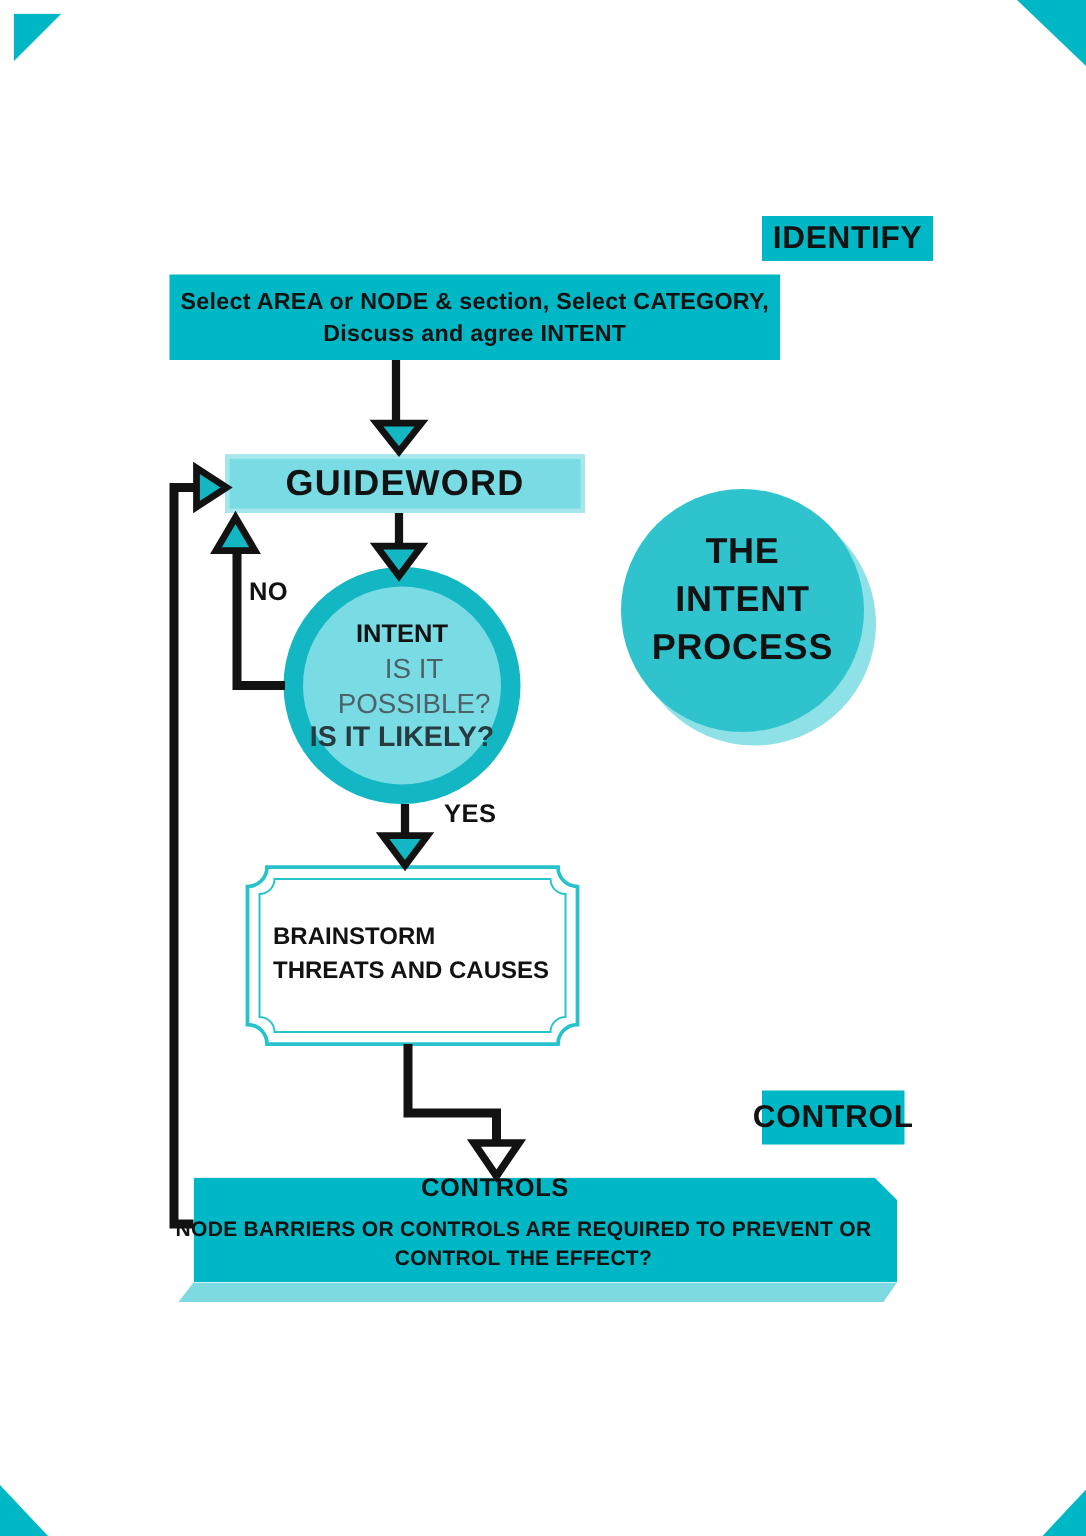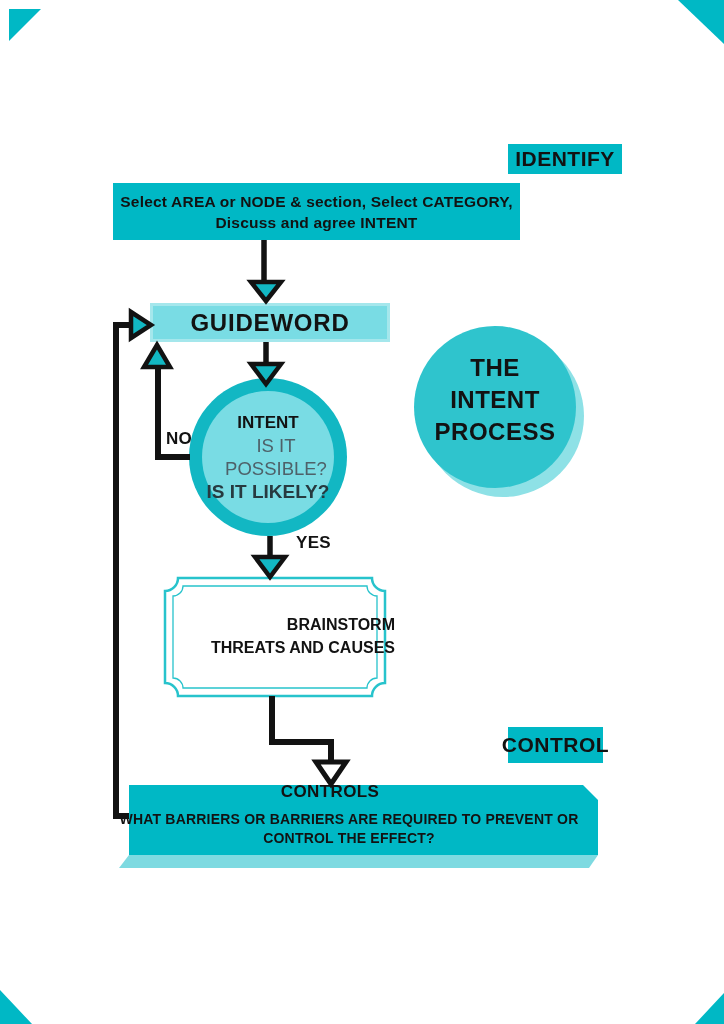--- a/index.html
+++ b/index.html
@@ -29,21 +29,21 @@
   .hazard-title{font-weight:800;font-size:17px;line-height:23px;}
   .hazard-q1{font-weight:400;font-size:18.5px;line-height:23px;color:var(--question_gray);padding-left:16px;}
   .hazard-q2{font-weight:600;font-size:19px;line-height:24px;color:var(--question_dark);}
 
   .process-circle{left:414px;top:326px;width:162px;height:162px;border-radius:50%;background:var(--process_teal);
                   box-shadow:8px 9px 0 0 var(--crescent);
                   display:flex;flex-direction:column;align-items:center;justify-content:center;
                   padding-bottom:14px;}
   .process-circle div{font-weight:800;font-size:24px;line-height:32px;letter-spacing:.5px;}
 
-  .brainstorm-text{left:163px;top:613px;width:232px;text-align:right;font-weight:700;font-size:16px;line-height:23px;}
+  .brainstorm-text{left:182px;top:613px;width:232px;text-align:left;font-weight:700;font-size:16px;line-height:23px;}
 
   .controls-main{left:129px;top:785px;width:469px;height:70px;background:var(--teal);
                  clip-path:polygon(0 0,454px 0,469px 15px,469px 70px,0 70px);}
   .controls-extrude{left:119px;top:855px;width:479px;height:13px;background:var(--extrude);
                     clip-path:polygon(10px 0,479px 0,470px 13px,0 13px);}
   .controls-title{left:129px;top:782px;width:402px;text-align:center;font-weight:800;font-size:17px;letter-spacing:.4px;}
   .controls-sub{left:100px;top:810px;width:498px;text-align:center;font-weight:700;font-size:14px;line-height:18.5px;letter-spacing:.2px;}
 </style>
 </head>
 <body>
@@ -82,21 +82,21 @@
   <div class="abs process-circle z1">
     <div>THE</div>
     <div>INTENT</div>
     <div>PROCESS</div>
   </div>
 
   <div class="abs controls-main z1"></div>
   <div class="abs controls-extrude z1"></div>
   <div class="abs controls-title z3">CONTROLS</div>
   <div class="abs controls-sub z3">
-    <div>WHAT BARRIERS OR BARRIERS ARE REQUIRED TO PREVENT OR</div>
+    <div>NODE BARRIERS OR CONTROLS ARE REQUIRED TO PREVENT OR</div>
     <div>CONTROL THE EFFECT?</div>
   </div>
 
   <svg class="layer" width="724" height="1024" viewBox="0 0 724 1024">
 
     <path d="M 178,578 H 372 A 13 13 0 0 0 385,591 V 683 A 13 13 0 0 0 372,696 H 178 A 13 13 0 0 0 165,683 V 591 A 13 13 0 0 0 178,578 Z" fill="#ffffff" stroke="#27c3cc" stroke-width="2.5"></path>
     <path d="M 183,586 H 367 A 10 10 0 0 0 377,596 V 678 A 10 10 0 0 0 367,688 H 183 A 10 10 0 0 0 173,678 V 596 A 10 10 0 0 0 183,586 Z" fill="none" stroke="#27c3cc" stroke-width="1.3"></path>
 
     <path d="M 264,240 V 283" stroke="#121212" stroke-width="5.5" fill="none"></path>
     <path d="M 266,342 V 366" stroke="#121212" stroke-width="5.5" fill="none"></path>
@@ -106,21 +106,21 @@
     <path d="M 272,696 V 742 H 331 V 763" stroke="#121212" stroke-width="6" fill="none"></path>
 
     <polygon points="251,282 281,282 266,301" fill="#12b7c3" stroke="#121212" stroke-width="4.5"></polygon>
     <polygon points="251,364 281,364 266,384" fill="#12b7c3" stroke="#121212" stroke-width="4.5"></polygon>
     <polygon points="255,557 285,557 270,577" fill="#12b7c3" stroke="#121212" stroke-width="4.5"></polygon>
     <polygon points="144,367 170,367 157,345" fill="#12b7c3" stroke="#121212" stroke-width="4.5"></polygon>
     <polygon points="131,312 131,338 151,325" fill="#12b7c3" stroke="#121212" stroke-width="4.5"></polygon>
     <polygon points="316,762 346,762 331,784" fill="#ffffff" stroke="#121212" stroke-width="5"></polygon>
   </svg>
 
-  <div class="abs decision-label z3" style="left:166px;top:385px;margin-top:44px;">NO</div>
+  <div class="abs decision-label z3" style="left:166px;top:385px;">NO</div>
   <div class="abs decision-label z3" style="left:296px;top:533px;">YES</div>
 
   <div class="abs brainstorm-text z3">
     <div>BRAINSTORM</div>
     <div>THREATS AND CAUSES</div>
   </div>
 
 </div>
 
 </body></html>

